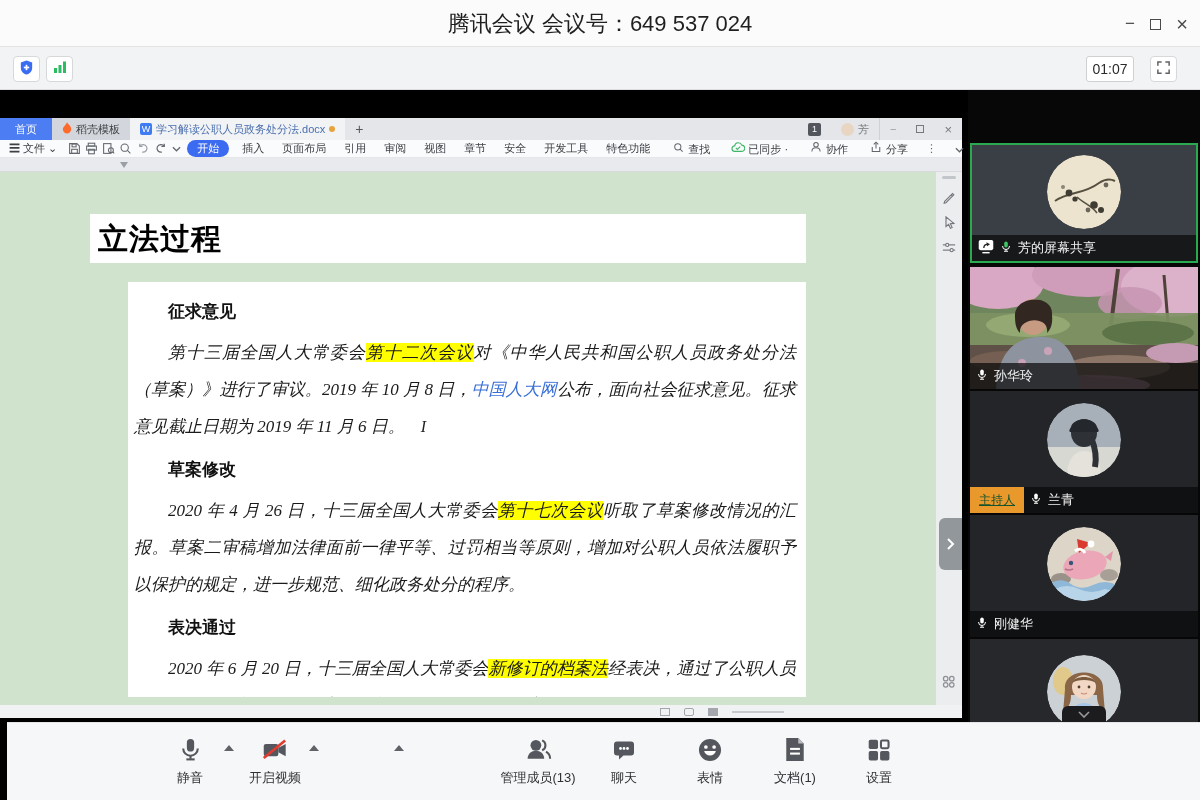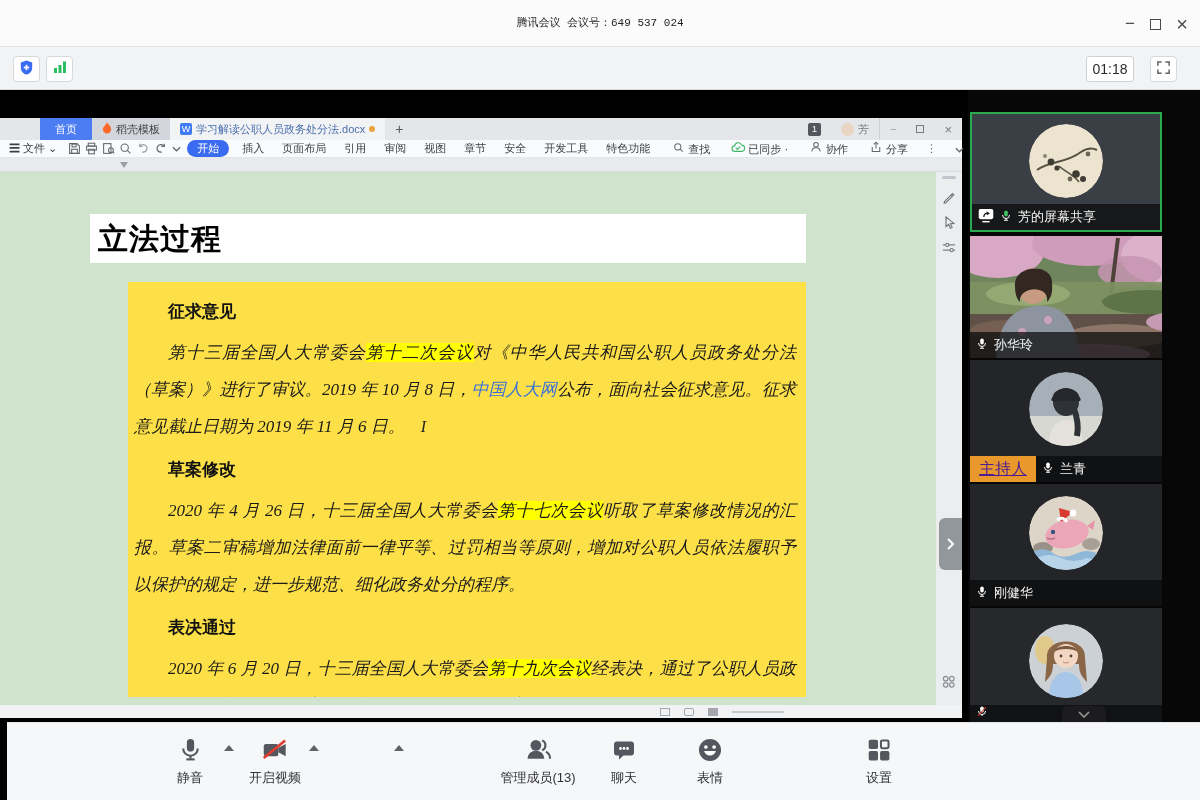--- a/index.html
+++ b/index.html
@@ -2,65 +2,65 @@
 <html><head>
 <meta charset="utf-8">
 <style>
   * { margin:0; padding:0; box-sizing:border-box; }
   html,body { width:1200px; height:800px; overflow:hidden; background:#000; }
   body { font-family:"Liberation Sans", sans-serif; position:relative; }
   .abs { position:absolute; }
 
   
   #titlebar { left:0; top:0; width:1200px; height:47px; background:#fbfbfb; border-bottom:1px solid #e3e3e3; }
-  #title { width:100%; text-align:center; line-height:47px; font-size:11px; color:#1f1f1f;font-family:Liberation Mono, monospace; }
+  #title { width:100%; text-align:center; line-height:47px; font-size:22px; color:#1f1f1f; }
   .winctl { top:14px; width:20px; height:20px; text-align:center; line-height:20px; color:#4a4a4a; font-size:17px; cursor:default; }
   #win-restore { border:1.5px solid #4a4a4a; width:11px; height:11px; top:19px; }
 
   #topbar { left:0; top:47px; width:1200px; height:43px; background:#f2f3f5; border-bottom:1px solid #dcdcde; }
   .chipbtn { top:9px; width:27px; height:26px; background:#fff; border:1px solid #d7d8da; border-radius:4px; display:flex; align-items:center; justify-content:center; }
   #timerbox { left:1086px; top:9px; width:48px; height:26px; background:#fff; border:1px solid #cfd0d2; border-radius:3px; text-align:center; line-height:24px; font-size:14px; color:#2b2b2b; }
   #fsbtn { left:1150px; }
 
   
   #shared { left:0; top:90px; width:968px; height:632px; background:#000; }
 
   
   #wps { left:0; top:28px; width:962px; height:600px; background:#f1f2f4; }
-  #wpstabs { left:0; top:0; width:962px; height:22px; background:#e4e6ea; display:flex; align-items:stretch; font-size:11px; color:#3d4043;padding-left:40px; }
+  #wpstabs { left:0; top:0; width:962px; height:22px; background:#e4e6ea; display:flex; align-items:stretch; font-size:11px; color:#3d4043; }
   .wtab { display:flex; align-items:center; padding:0 10px; gap:4px; }
   .wtab.home { background:#4d7df2; color:#fff; width:52px; justify-content:center; }
   .wtab.tpl { background:#d3d6dc; }
   .wtab.doc { background:#f2f3f5; color:#4a6fae; }
   #wpsmenu { left:0; top:22px; width:962px; height:18px; background:#fafbfc; border-bottom:1px solid #e5e6e8; display:flex; align-items:center; font-size:11px; color:#3c3f43;text-align:right; }
   .mitem { padding:0 9px; white-space:nowrap; }
   .mpill { background:#3b6bf0; color:#fff; border-radius:9px; padding:1px 10px; margin:0 4px; }
   .mico { display:inline-flex; width:16px; height:14px; align-items:center; justify-content:center; margin:0 2px; }
   #ruler { left:0; top:40px; width:962px; height:14px; background:#e8eaed; border-bottom:1px solid #d8dadd; }
   #docarea { left:0; top:54px; width:936px; height:533px; background:#cfe3cd; overflow:hidden; }
   #rightstrip { left:936px; top:54px; width:26px; height:533px; background:#ecedef; }
   #wpsstatus { left:0; top:587px; width:962px; height:13px; background:#f1f2f4; display:flex; align-items:center; }
 
   #doc-title-box { left:90px; top:42px; width:716px; height:49px; background:#fff; }
   #doc-title { font-family:"Liberation Serif", serif; font-size:30px; font-weight:600; color:#000; padding:5px 0 0 8px; letter-spacing:1px; }
-  #doc-body-box { left:128px; top:110px; width:678px; height:415px; background:#fde047; padding:12px 10px 0 6px; overflow:hidden; }
+  #doc-body-box { left:128px; top:110px; width:678px; height:415px; background:#ffffff; padding:12px 10px 0 6px; overflow:hidden; }
   .dhead { font-family:"Liberation Serif", serif; font-size:17px; font-weight:700; color:#111; text-indent:2em; margin:4px 0 8px 0; line-height:28px; }
   .dpara { font-family:"Liberation Serif", serif; font-size:17px; color:#1a1a1a; line-height:37px; text-align:justify; text-indent:2em; margin:0 0 11px 0;font-style:italic; }
   .hl { background:#ffff00; }
   .lnk { color:#3a6fd8; cursor:pointer; }
   .ibeam { font-family:"Liberation Serif", serif; color:#222; margin-left:16px; font-size:16px; }
 
   #expand-handle { left:939px; top:400px; width:23px; height:52px; background:rgba(130,135,140,.85); border-radius:6px 0 0 6px; display:flex; align-items:center; justify-content:center; }
 
   
   #panel { left:968px; top:90px; width:232px; height:632px; background:#070708; }
-  .tile { left:2px; width:192px; background:#232529; overflow:hidden; }
+  .tile { left:2px; width:228px; background:#232529; overflow:hidden;margin-top:31px; }
   .namebar { position:absolute; left:0; bottom:0; width:100%; height:26px; background:rgba(10,10,10,.72); display:flex; align-items:center; padding:0 6px; gap:6px; }
   .pname { color:#f2f2f2; font-size:13px; white-space:nowrap; }
-  .hostbadge { background:#e9982c; color:#4c1d95; font-size:16px; height:26px; line-height:26px; padding:0 9px; margin-left:-6px;text-decoration:underline; }
+  .hostbadge { background:#e9982c; color:#14532d; font-size:12px; height:26px; line-height:26px; padding:0 9px; margin-left:-6px;text-decoration:underline; }
   .avatar { position:absolute; left:50%; top:44px; transform:translate(-50%,0); border-radius:50%; overflow:hidden; }
   #chevtab { left:94px; top:616px; width:44px; height:16px; background:#1c1c1e; border-radius:6px 6px 0 0; display:flex; align-items:center; justify-content:center; }
 
   
   #bottombar { left:7px; top:722px; width:1200px; height:78px; background:#f6f7f8; border-top:1px solid #e4e5e7; }
   .tbtn { position:absolute; top:10px; width:90px; text-align:center; }
   .tbtn .ic { height:30px; display:flex; align-items:flex-end; justify-content:center; }
   .tbtn .tlab { margin-top:6px; font-size:13px; color:#2f3033; white-space:nowrap; }
   .caret { position:absolute; top:22px; width:0; height:0; border-left:5px solid transparent; border-right:5px solid transparent; border-bottom:6px solid #5f6368; }
 </style>
@@ -86,21 +86,21 @@
   </div>
   <div class="abs chipbtn" style="left:46px;">
     <span>
       <svg width="16" height="16" viewBox="0 0 16 16">
           <rect x="2" y="9" width="3" height="5" fill="#2cbd62"></rect>
           <rect x="6.5" y="6" width="3" height="8" fill="#2cbd62"></rect>
           <rect x="11" y="2.5" width="3" height="11.5" fill="#2cbd62"></rect>
         </svg>
     </span>
   </div>
-  <div class="abs" id="timerbox">01:18</div>
+  <div class="abs" id="timerbox">01:07</div>
   <div class="abs chipbtn" id="fsbtn">
     <span>
       <svg width="15" height="15" viewBox="0 0 24 24" fill="none" stroke="#5f6368" stroke-width="2.4">
           <path d="M3 9 V3 H9"></path>
           <path d="M15 3 H21 V9"></path>
           <path d="M21 15 V21 H15"></path>
           <path d="M9 21 H3 V15"></path>
         </svg>
     </span>
   </div>
@@ -242,21 +242,21 @@
     <div class="abs" id="docarea">
       <div class="abs" id="doc-title-box">
         <div id="doc-title">立法过程</div>
       </div>
       <div class="abs" id="doc-body-box">
         <div class="dhead">征求意见</div>
         <p class="dpara"><span>第十三届全国人大常委会</span><span class="hl">第十二次会议</span><span>对《中华人民共和国公职人员政务处分法（草案）》进行了审议。2019 年 10 月 8 日，</span><span class="lnk">中国人大网</span><span>公布，面向社会征求意见。征求意见截止日期为 2019 年 11 月 6 日。</span><span class="ibeam">I</span></p>
         <div class="dhead">草案修改</div>
         <p class="dpara"><span>2020 年 4 月 26 日，十三届全国人大常委会</span><span class="hl">第十七次会议</span><span>听取了草案修改情况的汇报。草案二审稿增加法律面前一律平等、过罚相当等原则，增加对公职人员依法履职予以保护的规定，进一步规范、细化政务处分的程序。</span></p>
         <div class="dhead">表决通过</div>
-        <p class="dpara"><span>2020 年 6 月 20 日，十三届全国人大常委会</span><span class="hl">第十九次会议</span><span>经表决，通过了公职人员政务处分法、新修订的档案法、新修订的人民武装警察法。</span></p>
+        <p class="dpara"><span>2020 年 6 月 20 日，十三届全国人大常委会</span><span class="hl">新修订的档案法</span><span>经表决，通过了公职人员政务处分法、新修订的档案法、新修订的人民武装警察法。</span></p>
       </div>
     </div>
 
     <div class="abs" id="rightstrip">
       <span class="abs" style="left:6px;top:4px;width:14px;height:3px;background:#c2c5c9;border-radius:2px;"></span>
       <span class="abs" style="left:6px;top:18px;"><svg width="14" height="14" viewBox="0 0 16 16" fill="none" stroke="#74777c" stroke-width="1.3">
             <path d="M3 13 L12 4 L13.5 5.5 L4.5 14.5 L2.5 15 Z"></path>
             <line x1="10.5" y1="5.5" x2="12" y2="7"></line>
           </svg></span>
       <span class="abs" style="left:7px;top:44px;"><svg width="13" height="14" viewBox="0 0 14 16" fill="none" stroke="#74777c" stroke-width="1.3">
@@ -503,20 +503,31 @@
         <svg width="26" height="26" viewBox="0 0 24 24">
           <circle cx="12" cy="12" r="10.2" fill="#54575d"></circle>
           <circle cx="8.2" cy="9.2" r="1.7" fill="#fff"></circle>
           <circle cx="15.8" cy="9.2" r="1.7" fill="#fff"></circle>
           <path d="M6.6 13 A5.6 5.6 0 0 0 17.4 13 Z" fill="#fff"></path>
         </svg>
       </div>
     <div class="tlab">表情</div>
   </div>
 
+  <div class="tbtn" style="left:743px;">
+    <div class="ic">
+        <svg width="24" height="27" viewBox="0 0 22 24">
+          <path d="M3 1.5 H14 L19 6.5 V22.5 H3 Z" fill="#54575d"></path>
+          <polygon points="14,1.5 19,6.5 14,6.5" fill="#b9bcc1"></polygon>
+          <rect x="6.5" y="10.5" width="9" height="1.9" fill="#fff"></rect>
+          <rect x="6.5" y="14.8" width="9" height="1.9" fill="#fff"></rect>
+        </svg>
+      </div>
+    <div class="tlab">文档(1)</div>
+  </div>
 
   <div class="tbtn" style="left:827px;">
     <div class="ic">
         <svg width="26" height="26" viewBox="0 0 24 24">
           <rect x="2.5" y="2.5" width="8.6" height="8.6" rx="1.6" fill="#54575d"></rect>
           <rect x="13.8" y="3.3" width="7" height="7" rx="1.2" fill="none" stroke="#54575d" stroke-width="1.9"></rect>
           <rect x="2.5" y="13" width="8.6" height="8.6" rx="1.6" fill="#54575d"></rect>
           <rect x="13" y="13" width="8.6" height="8.6" rx="1.6" fill="#54575d"></rect>
         </svg>
       </div>

